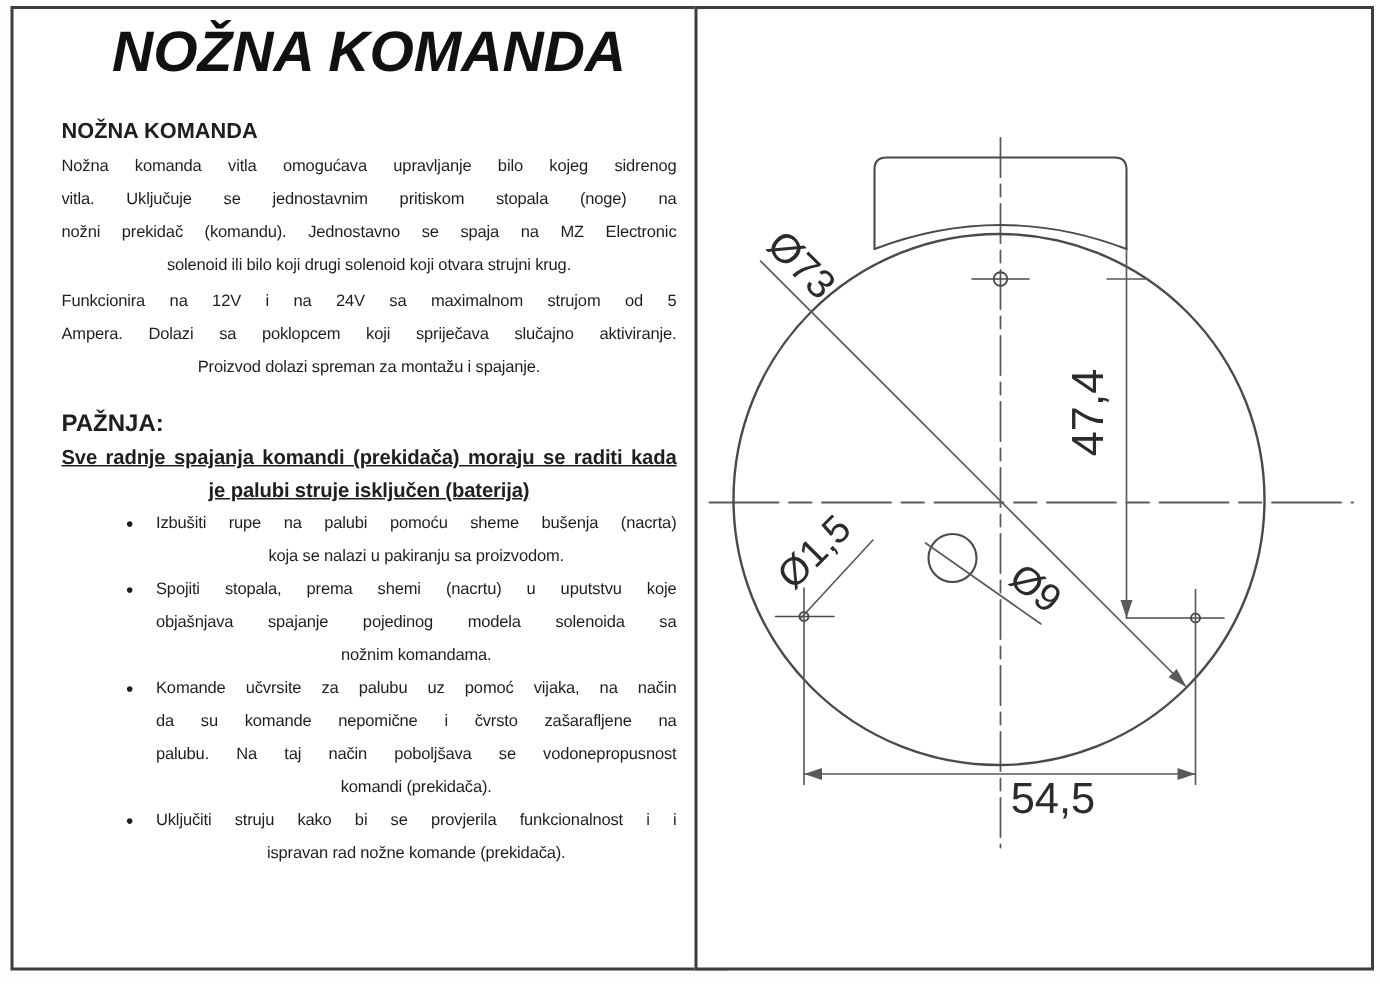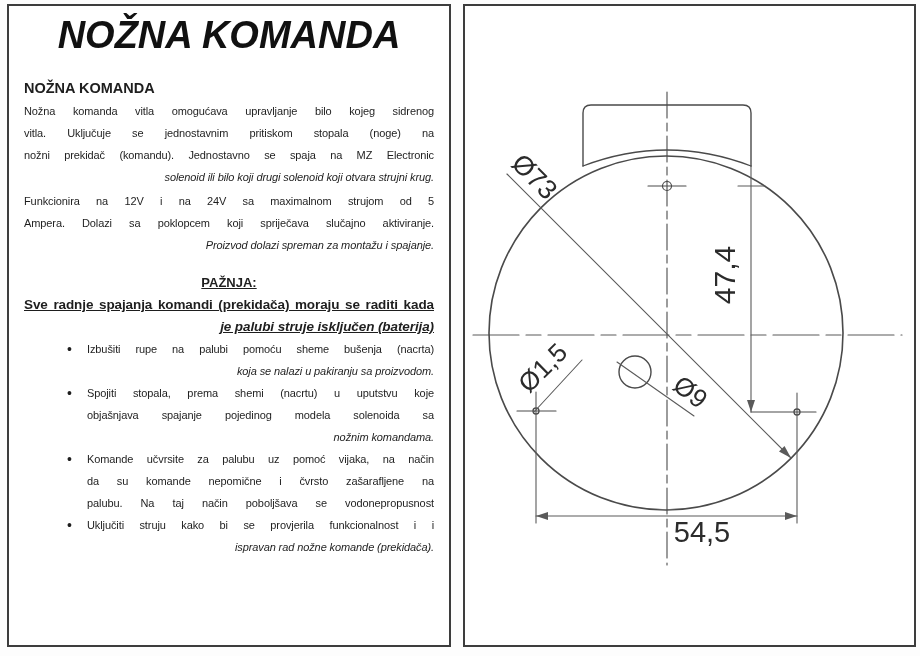--- a/index.html
+++ b/index.html
@@ -4,41 +4,39 @@
 <style>
   html,body { margin:0; padding:0; background:#ffffff; }
   #page {
     position:relative; width:920px; height:656px; background:#fdfdfd;
     font-family:"Liberation Sans", sans-serif; color:#1e1e1e; overflow:hidden;
   }
   .panel {
     position:absolute; top:4px; background:#ffffff;
     border:2px solid #3d3d3d; box-sizing:content-box;
   }
-  #left-panel  { left:7px;   width:430px; height:639px; padding:0 5px; }
+  #left-panel  { left:7px;   width:430px; height:639px; padding:0 22px; }
   #right-panel { left:463px; width:449px; height:639px; }
 
   
   .textcol { padding:0 10px; }
   .doc-title {
     margin-top:6px; text-align:center;
     font-size:38px; line-height:46px; font-weight:bold; font-style:italic;
     letter-spacing:0px; color:#111;
   }
   .section-heading {
     margin:20px 0 0 0; font-size:14.5px; font-weight:bold; line-height:20px;
   }
   .para { margin-top:2px; }
   .tl { line-height:22px; font-size:11px; letter-spacing:-0.1px; }
   .tl-just { text-align:justify; text-align-last:justify; }
-  .tl-last { text-align:right;font-style:italic; }
+  .tl-last { text-align:center; }
   .attn-heading {
-    margin-top:16px; font-size:13px; font-weight:bold; line-height:22px;
-    text-decoration:underline;
-    text-align:center;
+    margin-top:16px; font-size:16px; font-weight:bold; line-height:22px;
   }
   .warning .tl { font-weight:bold; text-decoration:underline; font-size:13.5px; }
   .proc-heading { margin-top:3px; font-size:14px; font-weight:bold; line-height:22px; }
   .bullets { margin-top:0; }
   .bullet { position:relative; padding-left:63px; }
   .bullet-dot {
     position:absolute; left:43px; top:0; line-height:22px; font-size:14px;
   }
 
   
@@ -95,20 +93,21 @@
               <div class="tl tl-just">objašnjava spajanje pojedinog modela solenoida sa</div>
               <div class="tl tl-last">nožnim komandama.</div>
             </div>
         </div>
         <div class="bullet">
           <span class="bullet-dot">•</span>
           <div>
               <div class="tl tl-just">Komande učvrsite za palubu uz pomoć vijaka, na način</div>
               <div class="tl tl-just">da su komande nepomične i čvrsto zašarafljene na</div>
               <div class="tl tl-just">palubu. Na taj način poboljšava se vodonepropusnost</div>
+              <div class="tl tl-last">komandi (prekidača).</div>
             </div>
         </div>
         <div class="bullet">
           <span class="bullet-dot">•</span>
           <div>
               <div class="tl tl-just">Uključiti struju kako bi se provjerila funkcionalnost i i</div>
               <div class="tl tl-last">ispravan rad nožne komande (prekidača).</div>
             </div>
         </div>
       </div>

